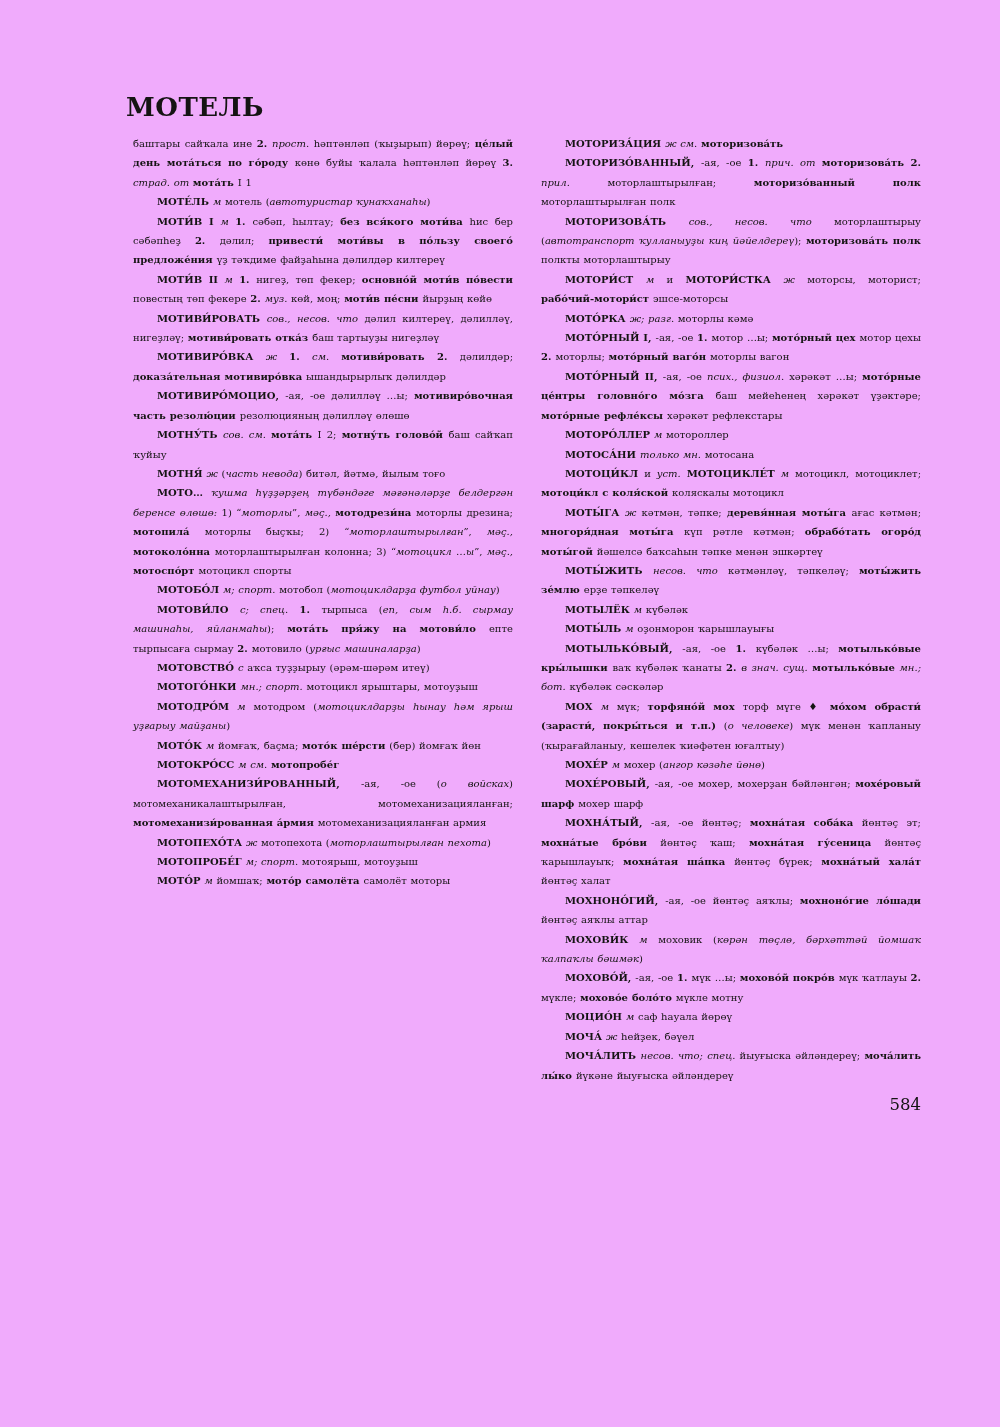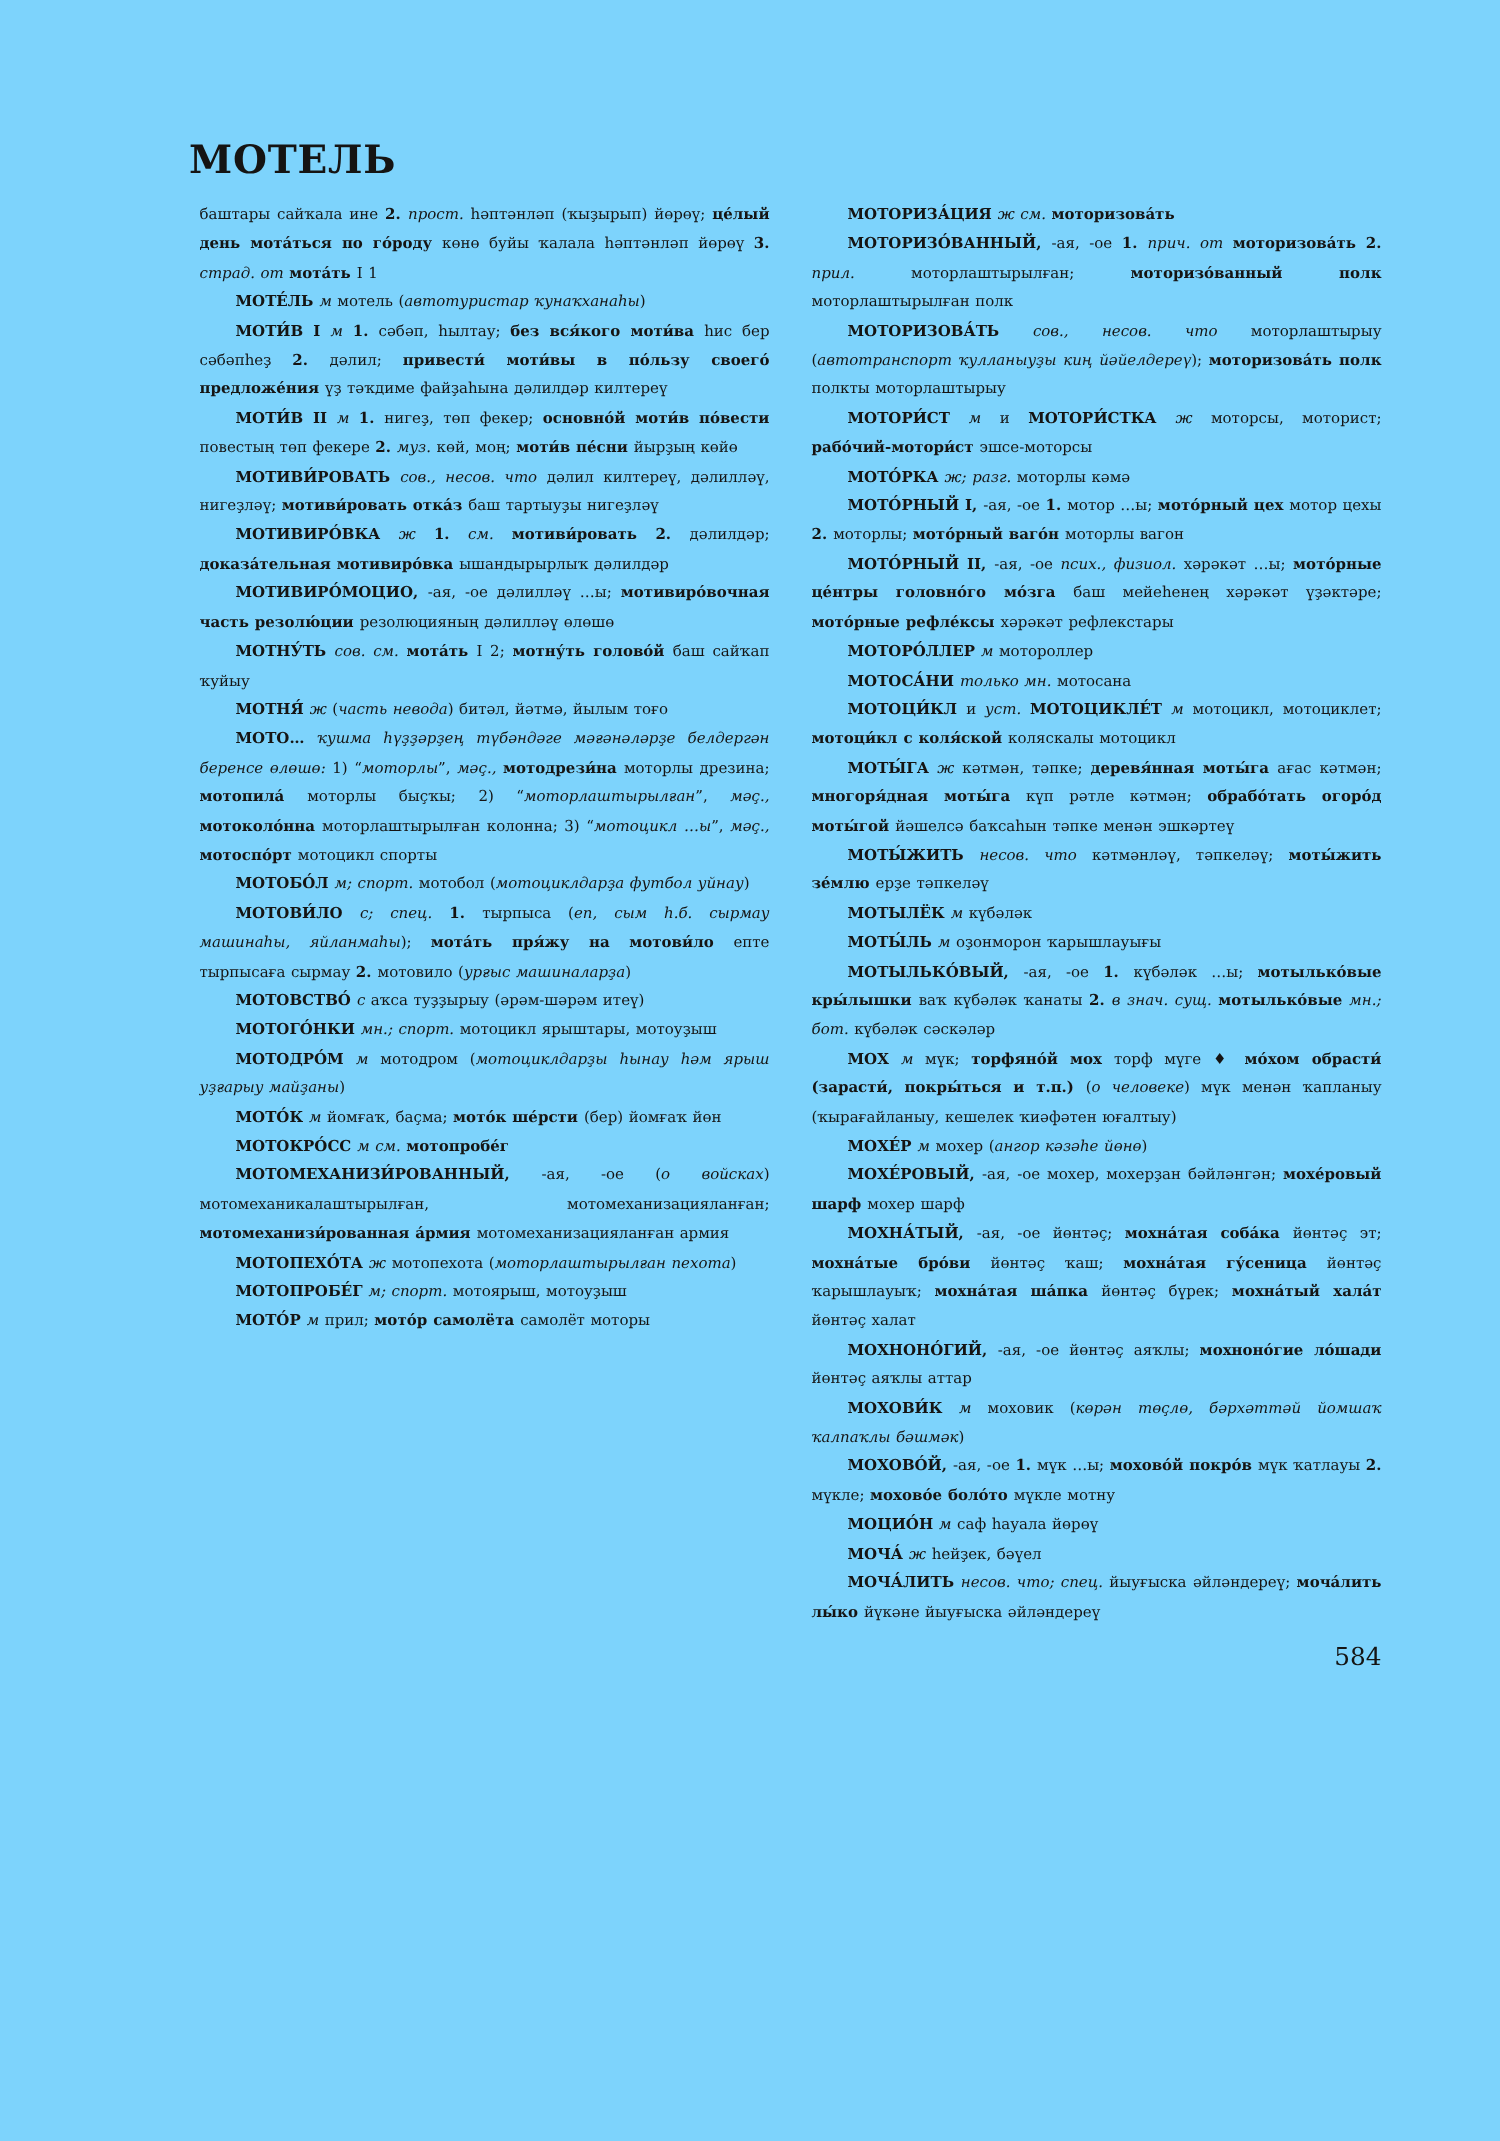--- a/index.html
+++ b/index.html
@@ -6,21 +6,21 @@
     margin: 0;
     padding: 0;
     background: #fdfdfb;
   }
   .page {
     position: relative;
     box-sizing: border-box;
     width: 1000px;
     min-height: 1427px;
     padding: 92px 79px 30px 133px;
-    background: #7dd3fc;
+    background: #f0abfc;
     color: #151413;
     font-family: "DejaVu Serif", "Liberation Serif", serif;
   }
   .running-head {
     font-size: 26px;
     font-weight: bold;
     letter-spacing: 0.5px;
     margin-left: -7px;
     line-height: 30px;
   }
@@ -74,21 +74,21 @@
         <p class="entry"><span class="b">МОТОБО́Л </span><span class="i">м; спорт. </span><span>мотобол (</span><span class="i">мотоциклдарҙа футбол уйнау</span><span>)</span></p>
         <p class="entry"><span class="b">МОТОВИ́ЛО </span><span class="i">с; спец. </span><span class="b">1. </span><span>тырпыса (</span><span class="i">еп, сым һ.б. сырмау машинаһы, яйланмаһы</span><span>); </span><span class="b">мота́ть пря́жу на мотови́ло </span><span>епте тырпысаға сырмау </span><span class="b">2. </span><span>мотовило (</span><span class="i">урғыс машиналарҙа</span><span>)</span></p>
         <p class="entry"><span class="b">МОТОВСТВО́ </span><span class="i">с </span><span>аҡса туҙҙырыу (әрәм-шәрәм итеү)</span></p>
         <p class="entry"><span class="b">МОТОГО́НКИ </span><span class="i">мн.; спорт. </span><span>мотоцикл ярыштары, мотоуҙыш</span></p>
         <p class="entry"><span class="b">МОТОДРО́М </span><span class="i">м </span><span>мотодром (</span><span class="i">мотоциклдарҙы һынау һәм ярыш уҙғарыу майҙаны</span><span>)</span></p>
         <p class="entry"><span class="b">МОТО́К </span><span class="i">м </span><span>йомғаҡ, баҫма; </span><span class="b">мото́к ше́рсти </span><span>(бер) йомғаҡ йөн</span></p>
         <p class="entry"><span class="b">МОТОКРО́СС </span><span class="i">м см. </span><span class="b">мотопробе́г</span></p>
         <p class="entry"><span class="b">МОТОМЕХАНИЗИ́РОВАННЫЙ, </span><span>-ая, -ое (</span><span class="i">о войсках</span><span>) мотомеханикалаштырылған, мотомеханизацияланған; </span><span class="b">мотомеханизи́рованная а́рмия </span><span>мотомеханизацияланған армия</span></p>
         <p class="entry"><span class="b">МОТОПЕХО́ТА </span><span class="i">ж </span><span>мотопехота (</span><span class="i">моторлаштырылған пехота</span><span>)</span></p>
         <p class="entry"><span class="b">МОТОПРОБЕ́Г </span><span class="i">м; спорт. </span><span>мотоярыш, мотоуҙыш</span></p>
-        <p class="entry"><span class="b">МОТО́Р </span><span class="i">м </span><span>прил; </span><span class="b">мото́р самолёта </span><span>самолёт моторы</span></p>
+        <p class="entry"><span class="b">МОТО́Р </span><span class="i">м </span><span>йомшаҡ; </span><span class="b">мото́р самолёта </span><span>самолёт моторы</span></p>
       </div>
     <div class="column" id="col-right">
         <p class="entry"><span class="b">МОТОРИЗА́ЦИЯ </span><span class="i">ж см. </span><span class="b">моторизова́ть</span></p>
         <p class="entry"><span class="b">МОТОРИЗО́ВАННЫЙ, </span><span>-ая, -ое </span><span class="b">1. </span><span class="i">прич. от </span><span class="b">моторизова́ть 2. </span><span class="i">прил. </span><span>моторлаштырылған; </span><span class="b">моторизо́ванный полк </span><span>моторлаштырылған полк</span></p>
         <p class="entry"><span class="b">МОТОРИЗОВА́ТЬ </span><span class="i">сов., несов. что </span><span>моторлаштырыу (</span><span class="i">автотранспорт ҡулланыуҙы киң йәйелдереү</span><span>); </span><span class="b">моторизова́ть полк </span><span>полкты моторлаштырыу</span></p>
         <p class="entry"><span class="b">МОТОРИ́СТ </span><span class="i">м </span><span>и </span><span class="b">МОТОРИ́СТКА </span><span class="i">ж </span><span>моторсы, моторист; </span><span class="b">рабо́чий-мотори́ст </span><span>эшсе-моторсы</span></p>
         <p class="entry"><span class="b">МОТО́РКА </span><span class="i">ж; разг. </span><span>моторлы кәмә</span></p>
         <p class="entry"><span class="b">МОТО́РНЫЙ I, </span><span>-ая, -ое </span><span class="b">1. </span><span>мотор …ы; </span><span class="b">мото́рный цех </span><span>мотор цехы </span><span class="b">2. </span><span>моторлы; </span><span class="b">мото́рный ваго́н </span><span>моторлы вагон</span></p>
         <p class="entry"><span class="b">МОТО́РНЫЙ II, </span><span>-ая, -ое </span><span class="i">псих., физиол. </span><span>хәрәкәт …ы; </span><span class="b">мото́рные це́нтры головно́го мо́зга </span><span>баш мейеһенең хәрәкәт үҙәктәре; </span><span class="b">мото́рные рефле́ксы </span><span>хәрәкәт рефлекстары</span></p>
         <p class="entry"><span class="b">МОТОРО́ЛЛЕР </span><span class="i">м </span><span>мотороллер</span></p>

